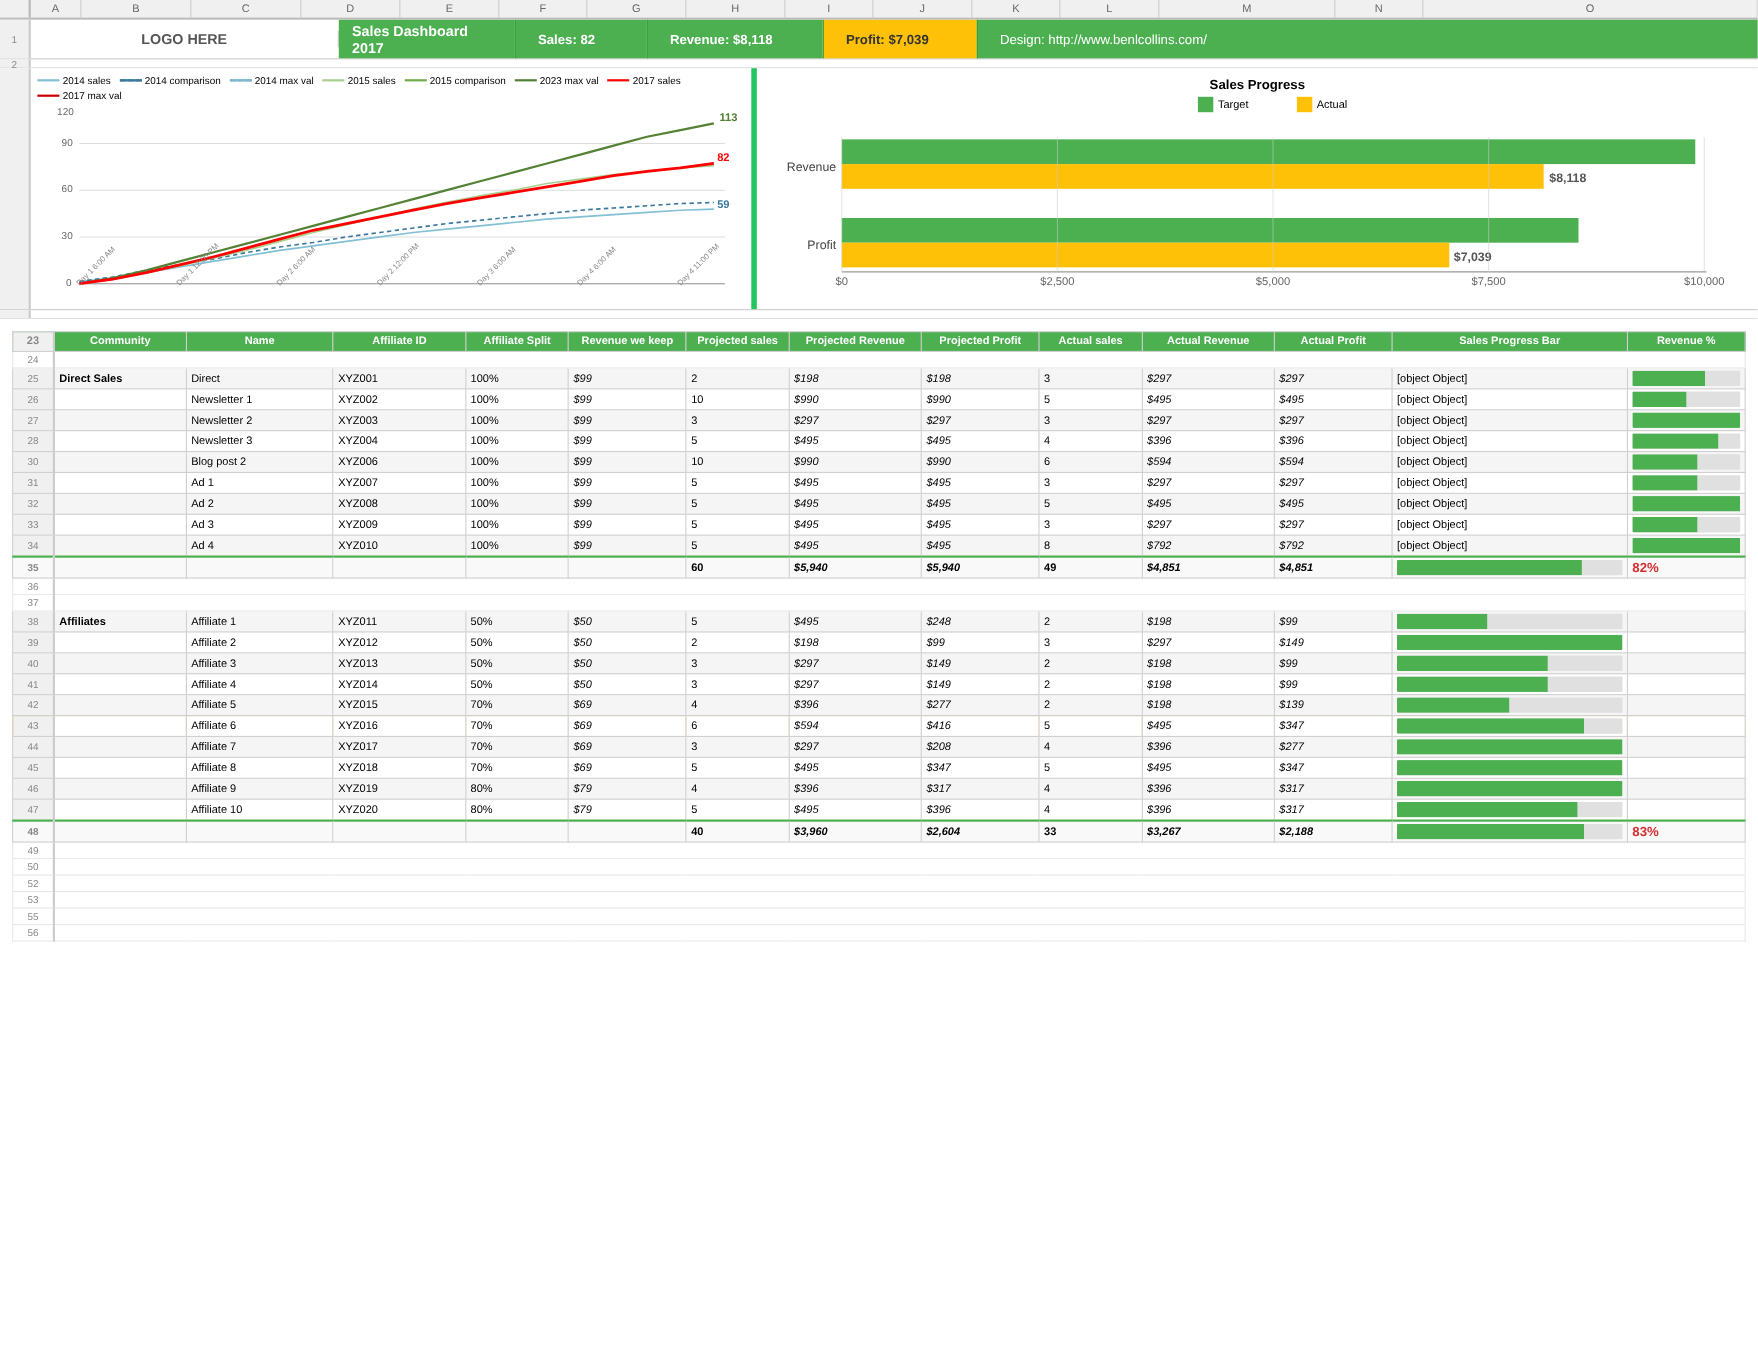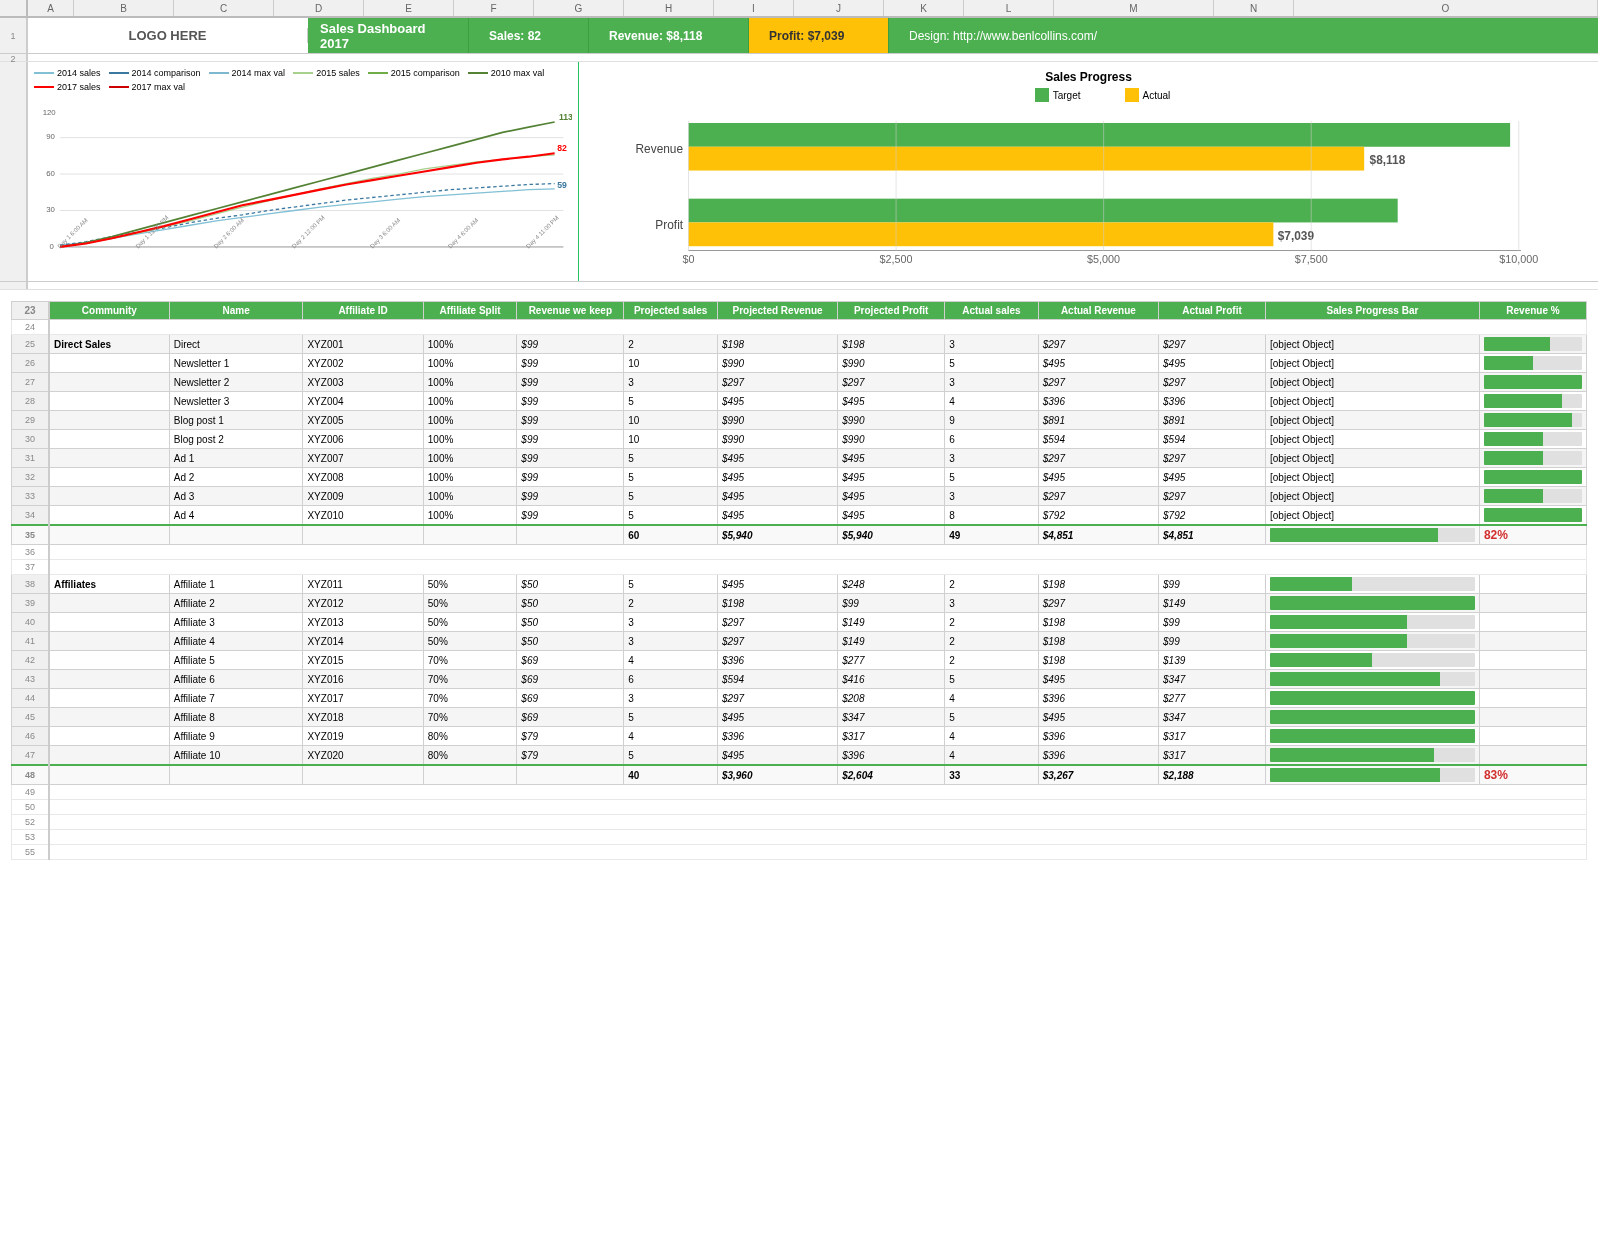--- a/index.html
+++ b/index.html
@@ -70,23 +70,23 @@
       flex: 1;
       border-left: 1px solid #3d9e40;
     }
     
     .charts-row {
       display: flex;
       height: 220px;
       border-bottom: 1px solid #ccc;
     }
     .line-chart-container {
-      width: 551px;
+      width: 660px;
       flex-shrink: 0;
-      border-right: 1px solid #22c55e;
+      border-right: 5px solid #22c55e;
       padding: 6px;
       position: relative;
     }
     .bar-chart-container {
       flex: 1;
       padding: 8px 16px;
     }
     
     .chart-legend {
       display: flex;
@@ -291,21 +291,21 @@
         <div class="legend-item">
             <span class="legend-dot" style="background:#A8D08D;"></span>
             <span>2015 sales</span>
           </div>
         <div class="legend-item">
             <span class="legend-dot" style="background:#70AD47;"></span>
             <span>2015 comparison</span>
           </div>
         <div class="legend-item">
             <span class="legend-dot" style="background:#548235;"></span>
-            <span>2010 max val</span>
+            <span>2023 max val</span>
           </div>
         <div class="legend-item">
             <span class="legend-dot" style="background:#FF0000;"></span>
             <span>2017 sales</span>
           </div>
         <div class="legend-item">
             <span class="legend-dot" style="background:#CC0000;"></span>
             <span>2017 max val</span>
           </div>
       </div>
@@ -505,38 +505,20 @@
             <td style="font-style: italic;">$495</td>
             <td style="font-style: italic;">$495</td>
             <td>4</td>
             <td style="font-style: italic;">$396</td>
             <td style="font-style: italic;">$396</td>
             <td>[object Object]</td>
             <td class="progress-bar-cell">
               <div class="progress-bar-bg"><div class="progress-bar-fill" style="width: 80%;"></div></div>
             </td>
           </tr>
-          <tr>
-            <td class="row-num">29</td>
-            <td></td>
-            <td>Blog post 1</td>
-            <td>XYZ005</td>
-            <td>100%</td>
-            <td style="font-style: italic;">$99</td>
-            <td>10</td>
-            <td style="font-style: italic;">$990</td>
-            <td style="font-style: italic;">$990</td>
-            <td>9</td>
-            <td style="font-style: italic;">$891</td>
-            <td style="font-style: italic;">$891</td>
-            <td>[object Object]</td>
-            <td class="progress-bar-cell">
-              <div class="progress-bar-bg"><div class="progress-bar-fill" style="width: 90%;"></div></div>
-            </td>
-          </tr>
           <tr style="background: rgb(245, 245, 245);">
             <td class="row-num">30</td>
             <td></td>
             <td>Blog post 2</td>
             <td>XYZ006</td>
             <td>100%</td>
             <td style="font-style: italic;">$99</td>
             <td>10</td>
             <td style="font-style: italic;">$990</td>
             <td style="font-style: italic;">$990</td>
@@ -857,17 +839,21 @@
             <td colspan="13"></td>
           </tr>
           <tr class="empty-row">
             <td class="row-num">53</td>
             <td colspan="13"></td>
           </tr>
           <tr class="empty-row">
             <td class="row-num">55</td>
             <td colspan="13"></td>
           </tr>
+          <tr class="empty-row">
+            <td class="row-num">56</td>
+            <td colspan="13"></td>
+          </tr>
         </tbody>
     </table>
   </div>
 
 </div>
 
 </body></html>

